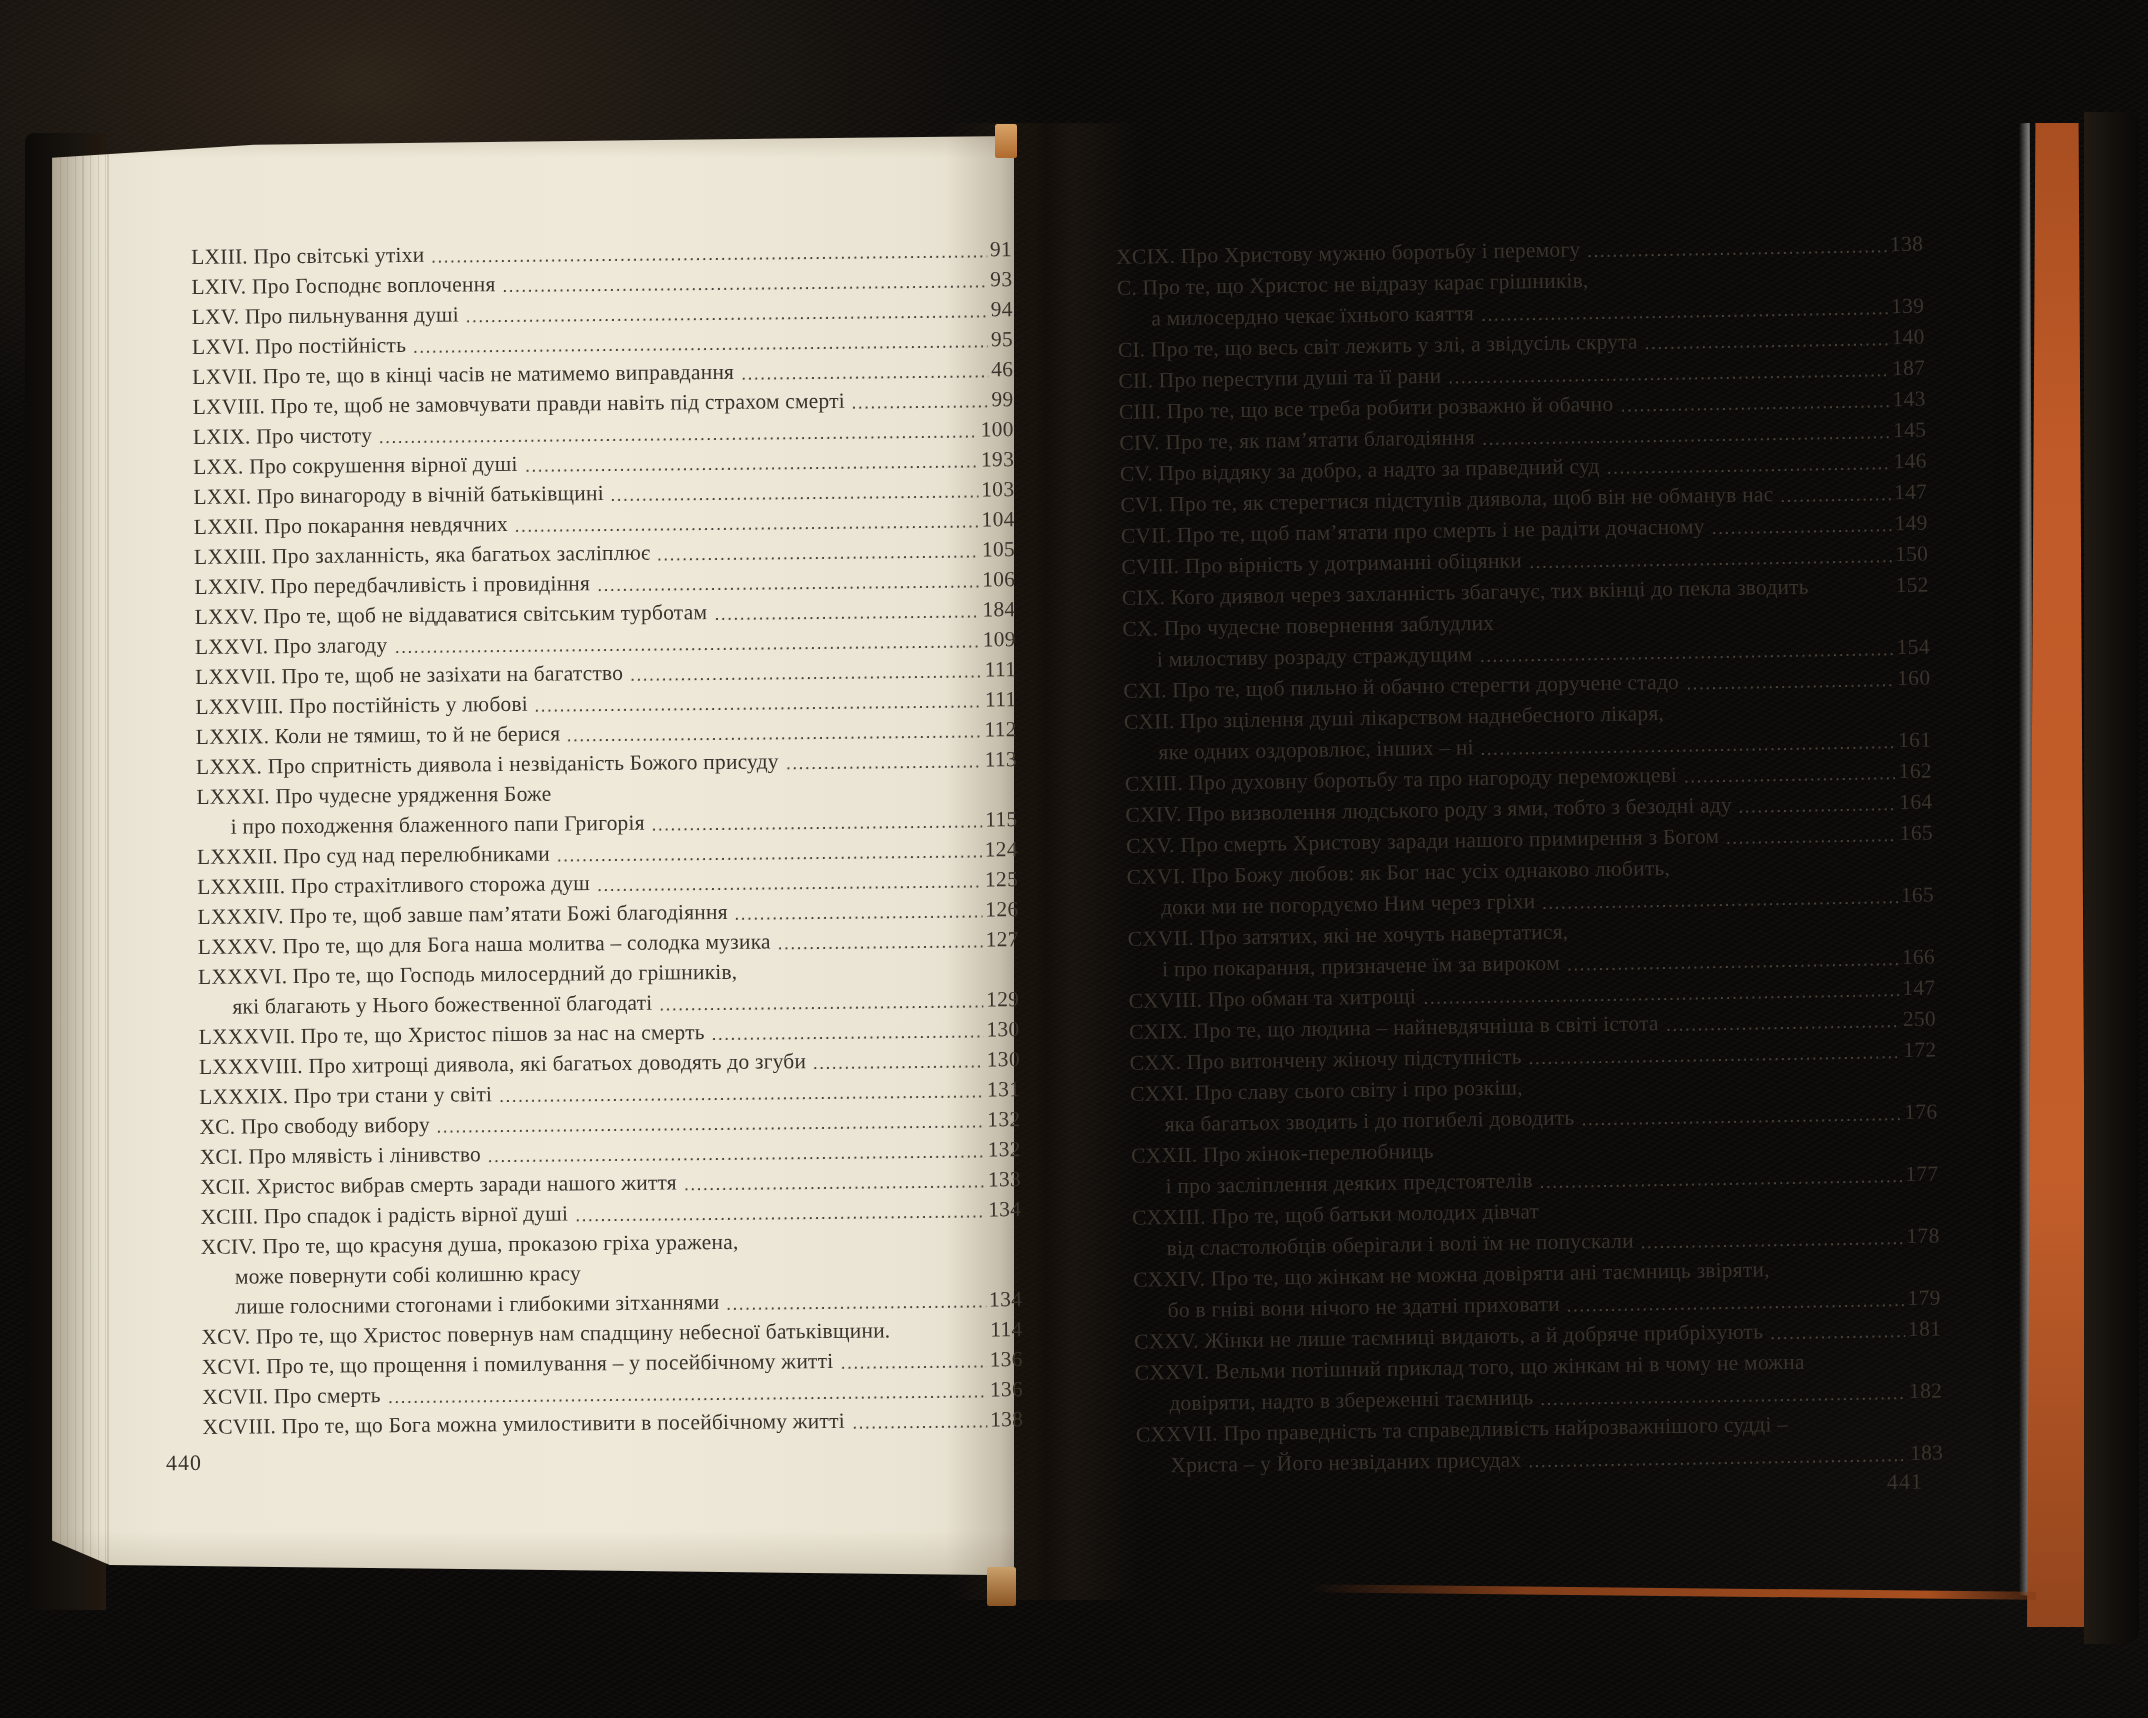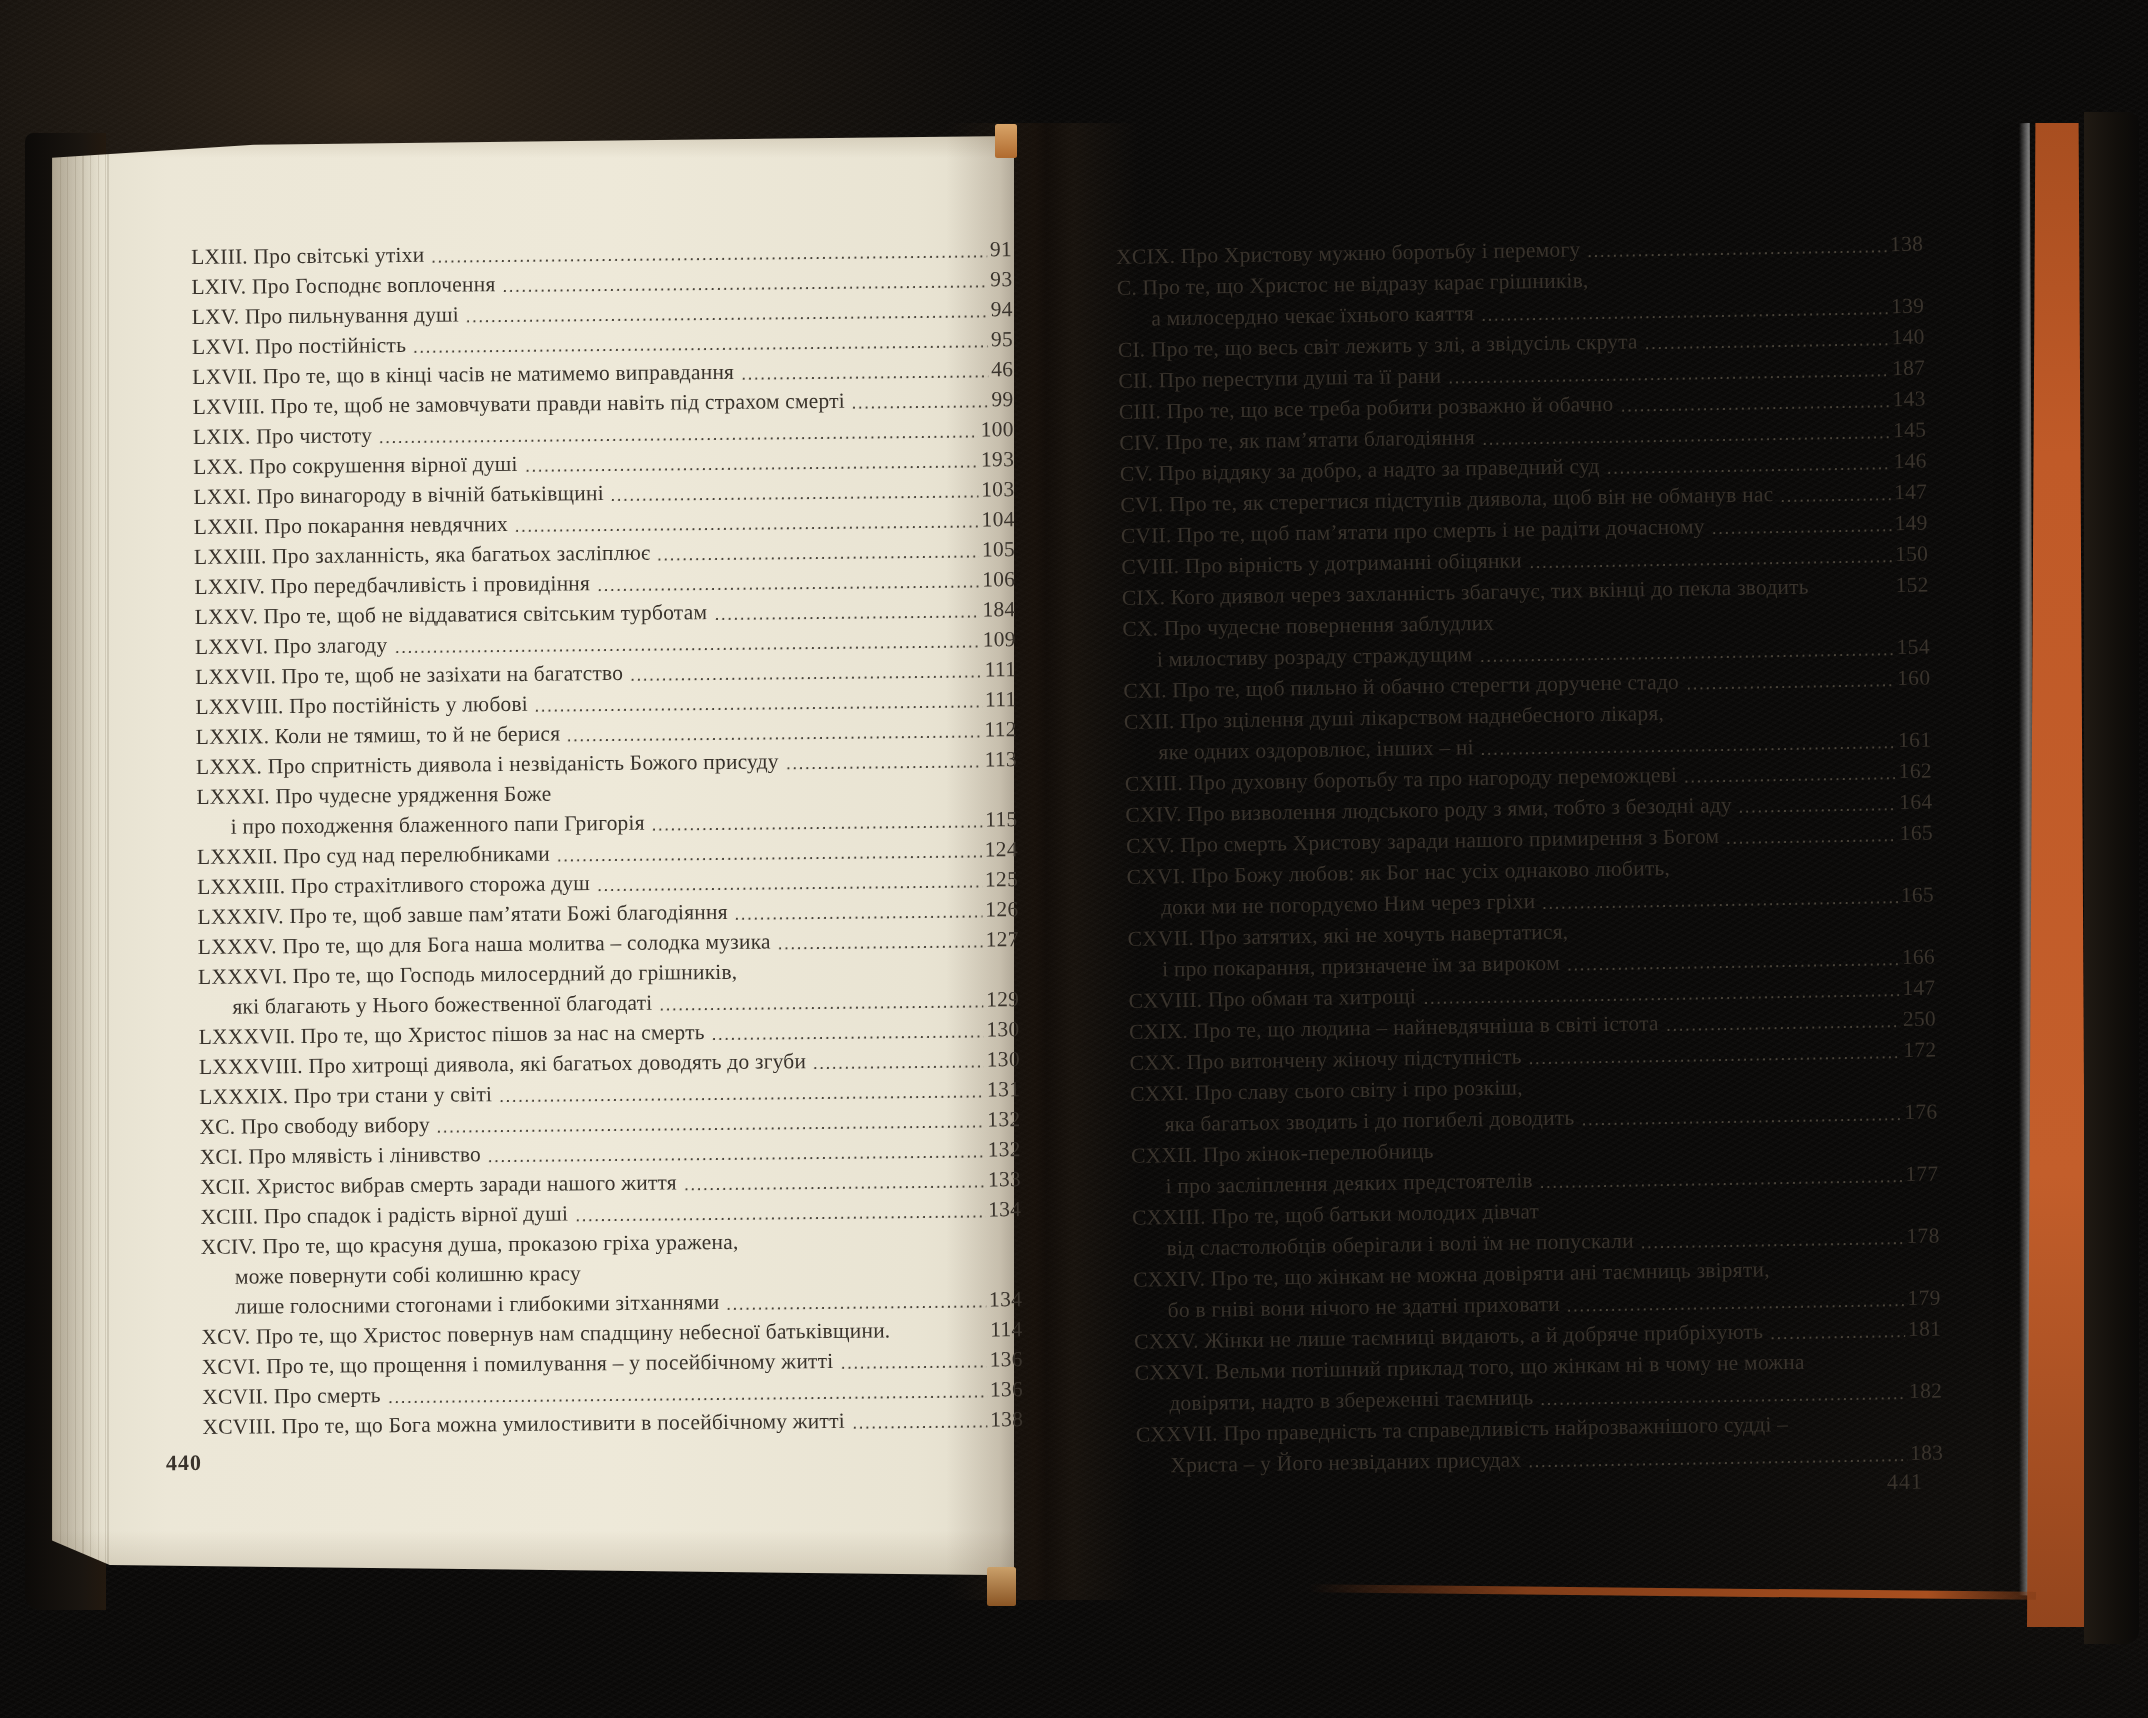--- a/index.html
+++ b/index.html
@@ -68,21 +68,21 @@
   .toc-right{left:1116px;top:242px;width:807px;--lh:31px;transform:rotate(-0.95deg);transform-origin:0 0;}
   .toc-row{display:flex;align-items:baseline;height:var(--lh);font-size:21.5px;line-height:var(--lh);white-space:nowrap;}
   .toc-row .lbl{flex:0 0 auto;letter-spacing:0.2px;}
   .toc-row .lead{flex:1 1 auto;min-width:5px;align-self:stretch;margin:0 2.5px 0 5px;
     background-image:radial-gradient(circle at 2.5px 2.2px, var(--ink-dots) 0.9px, rgba(0,0,0,0) 1.3px);
     background-size:6.3px 4.2px;background-repeat:repeat-x;background-position:1.7px 76%;}
   .toc-row.nolead .lead{background-image:none;}
   .toc-row .num{flex:0 0 auto;letter-spacing:0.3px;}
   .toc-row.cont .lbl{padding-left:34px;}
   .folio{position:absolute;font-size:22px;color:var(--ink);letter-spacing:1px;}
-  .folio-left{left:166px;top:1450px;transform:rotate(-0.5deg);font-weight:bold;}
+  .folio-left{left:166px;top:1450px;transform:rotate(-0.5deg);}
   .folio-right{left:1762px;top:1470px;width:161px;text-align:right;transform:rotate(-1deg);}
 </style>
 </head>
 <body>
 
 <div class="scene">
   <div class="cover-left"></div>
   <div class="endpaper-left-line"></div>
 
   <div class="page page-left">

